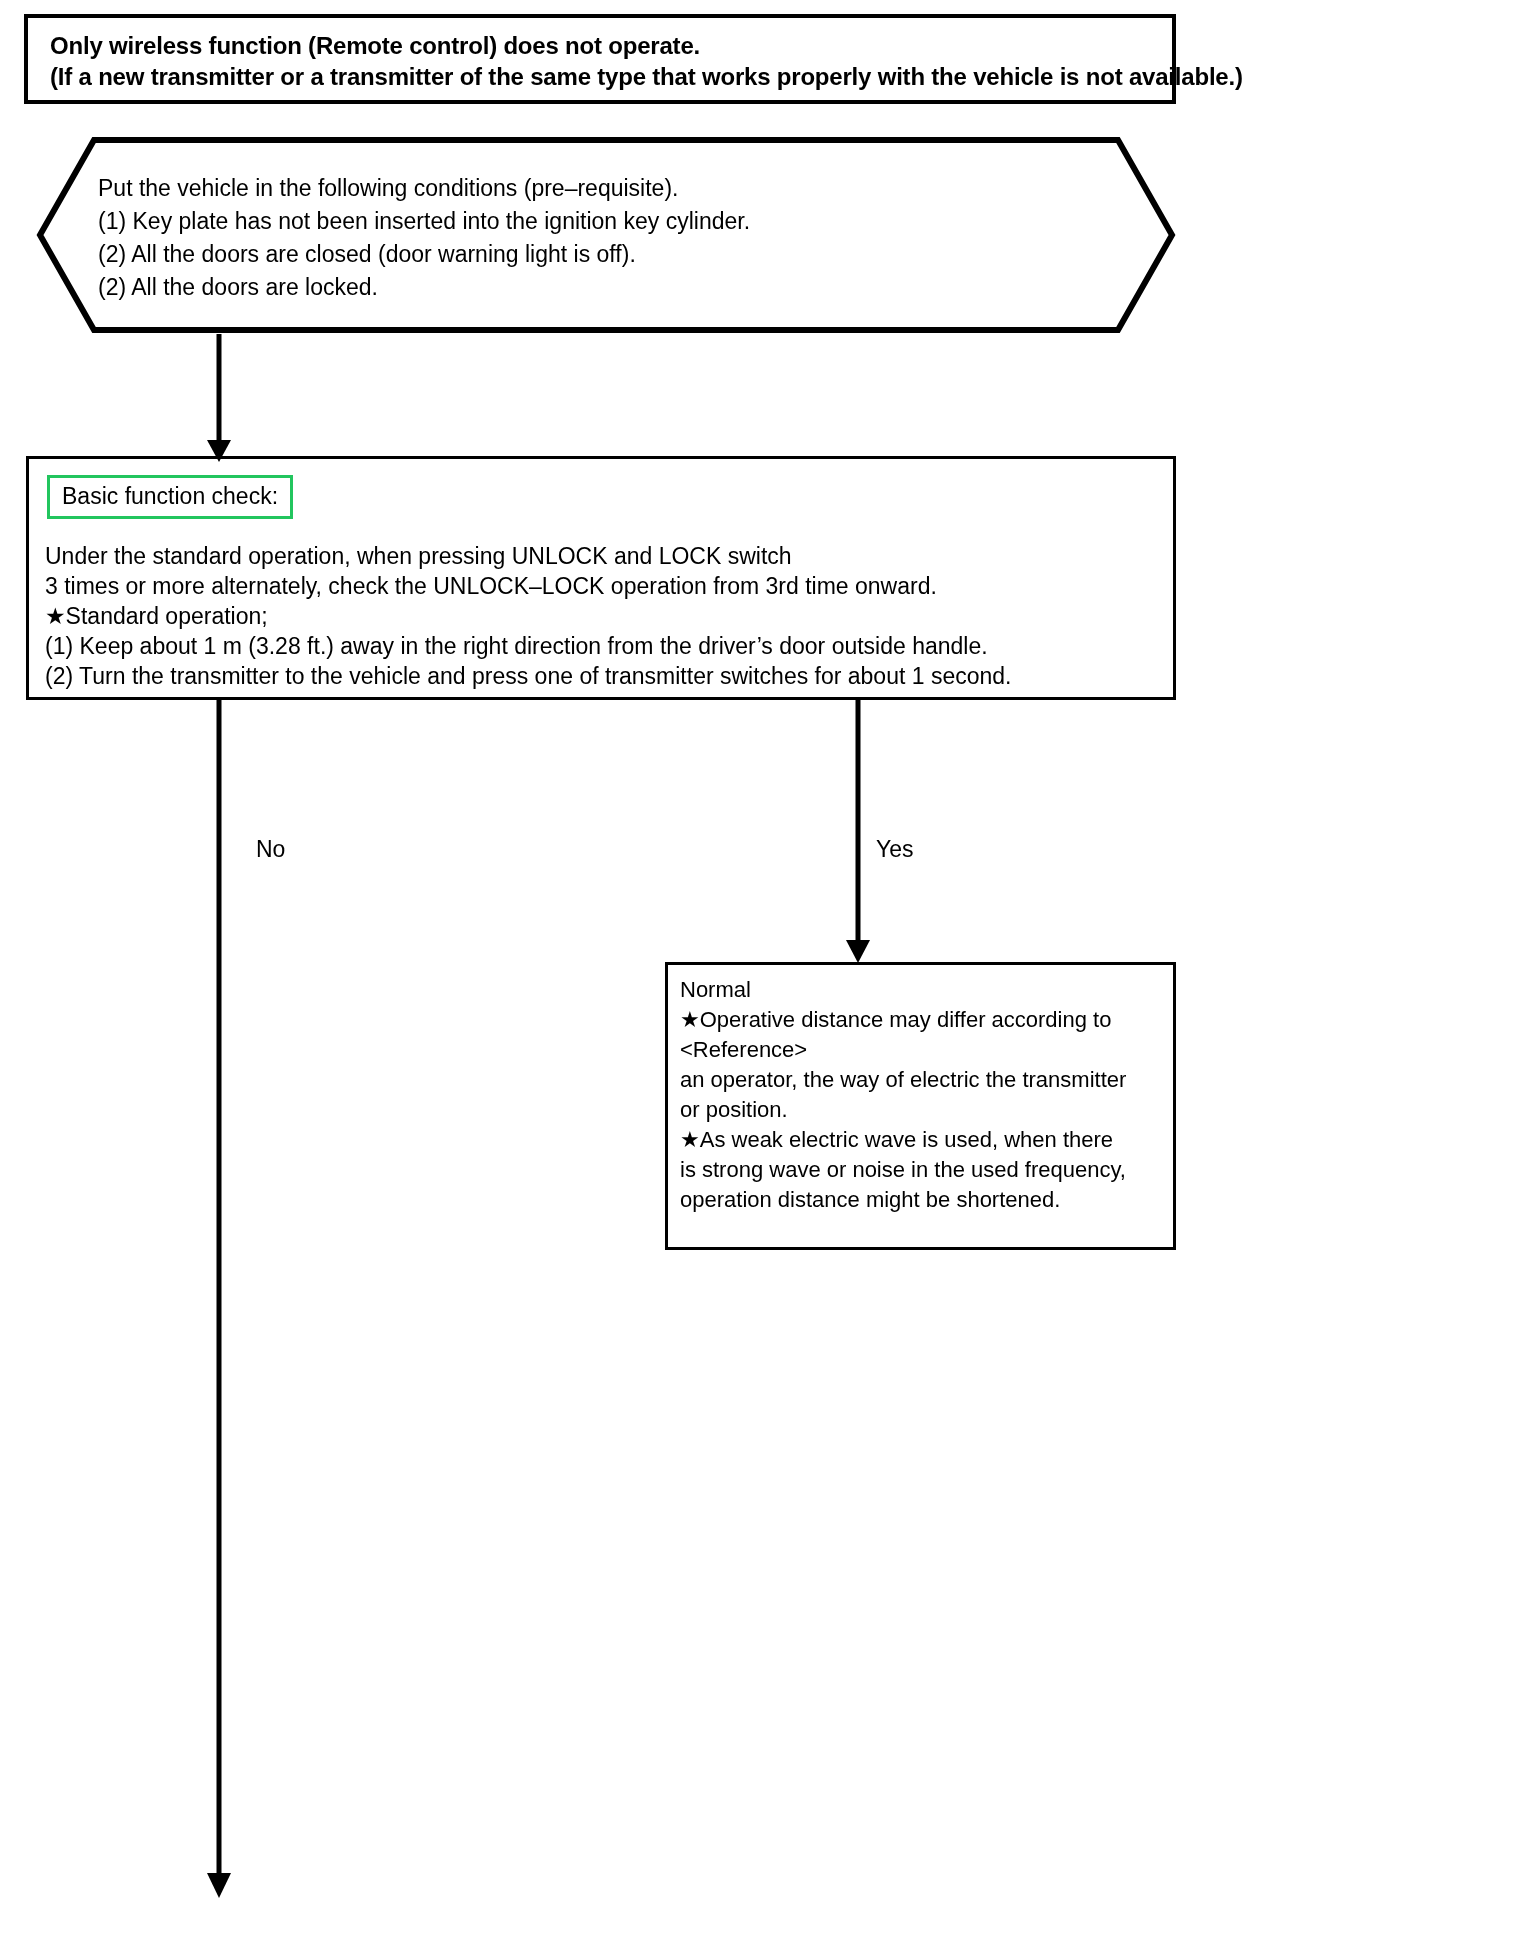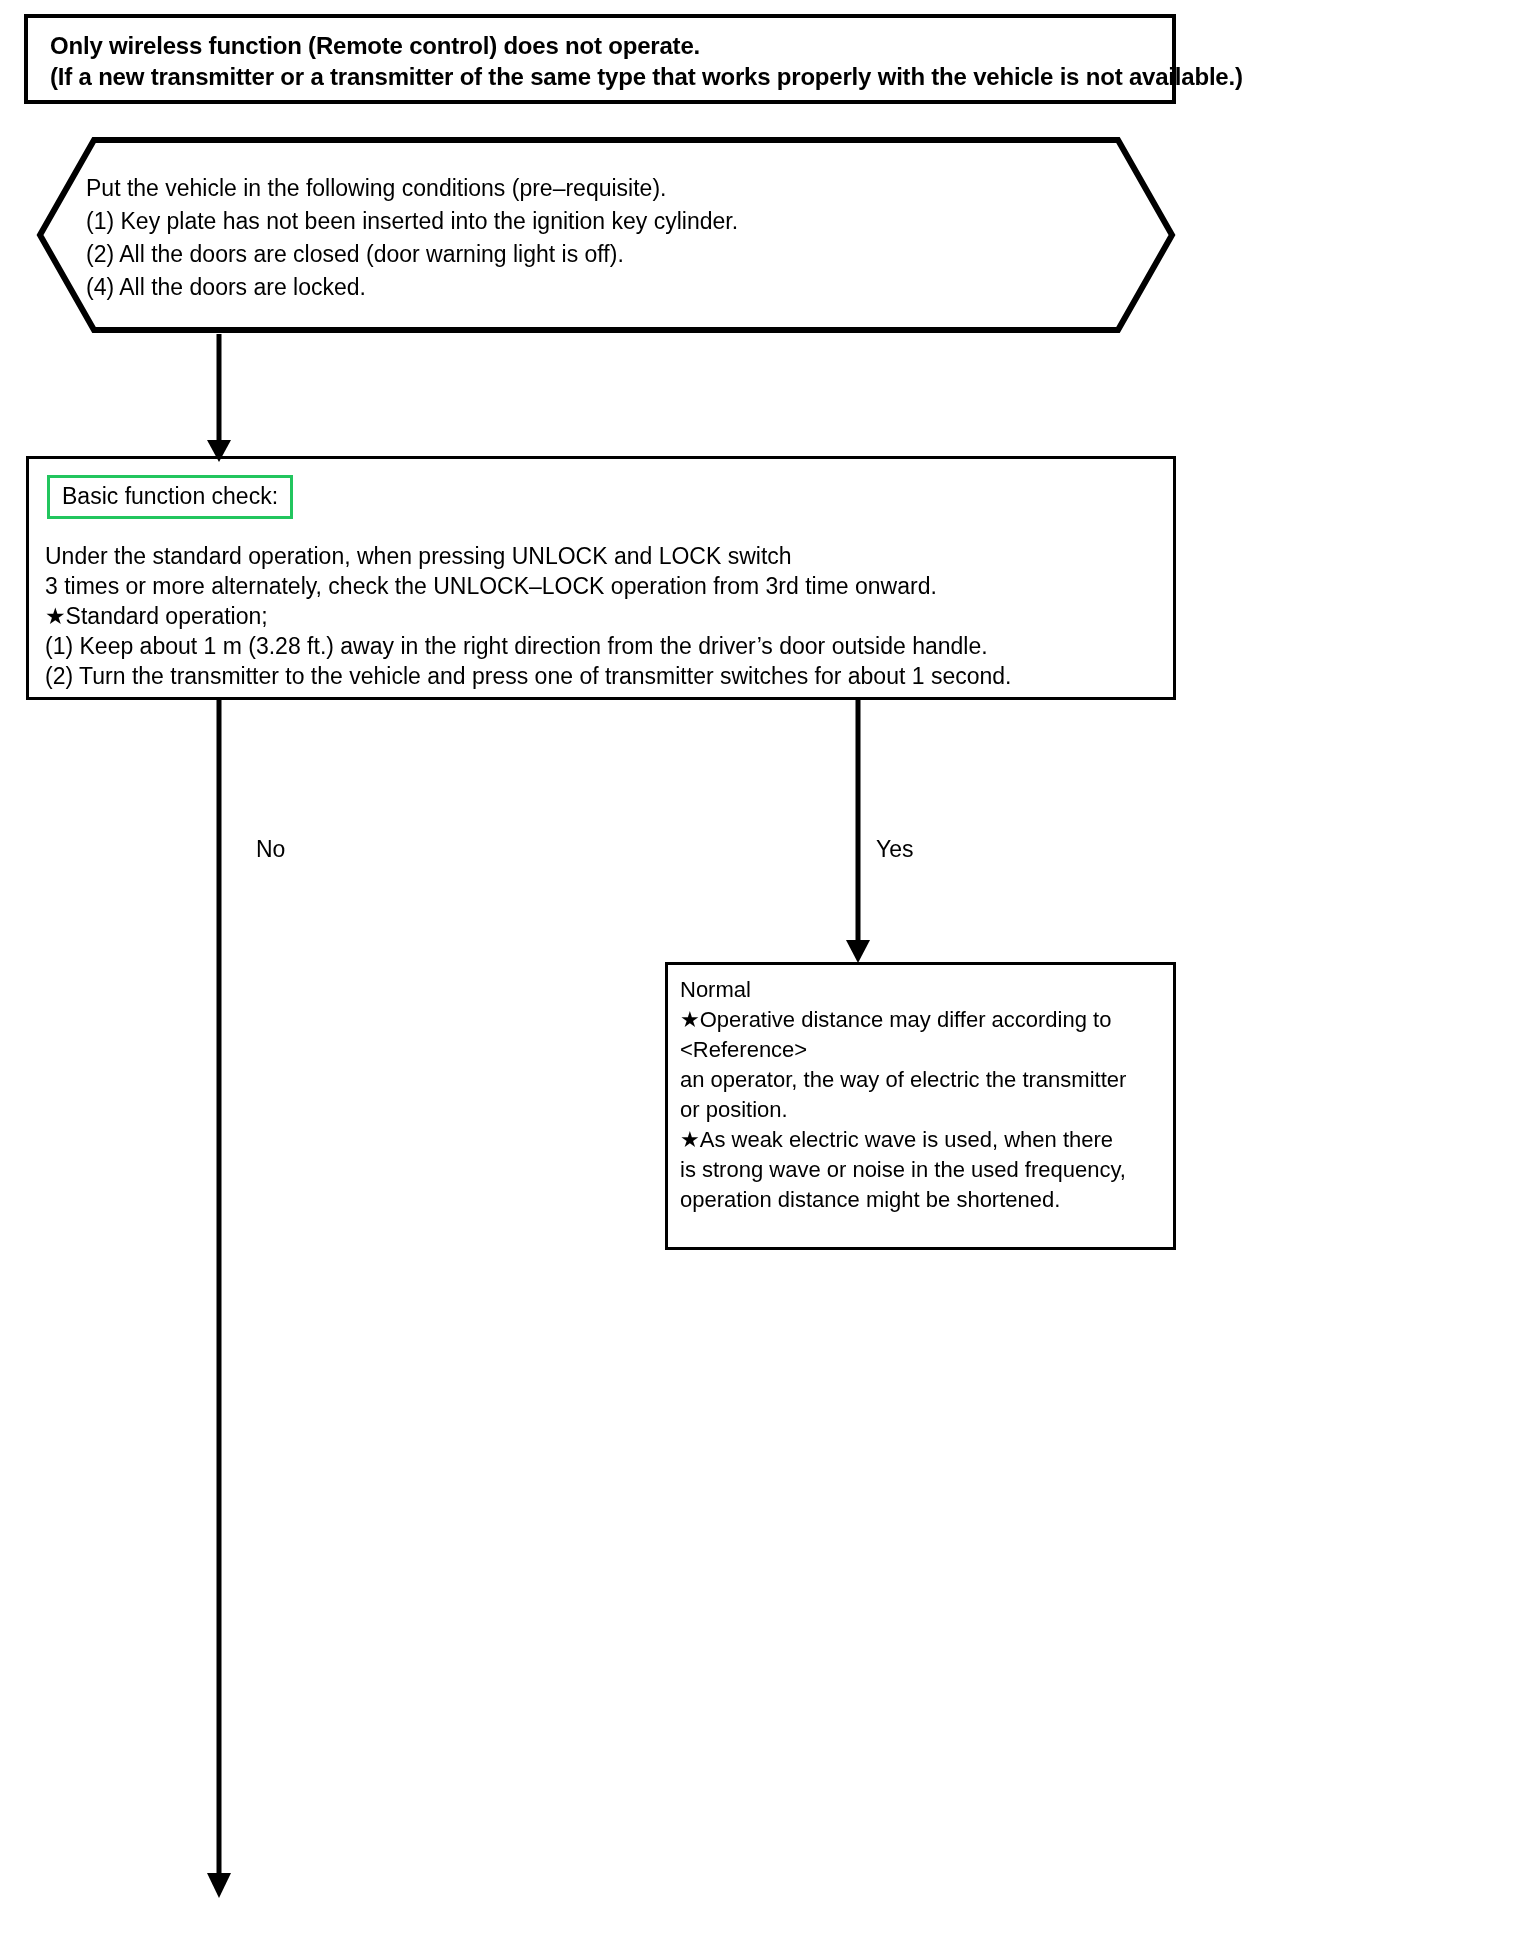--- a/index.html
+++ b/index.html
@@ -52,21 +52,21 @@
   .hex-wrap svg {
     position: absolute;
     left: 0;
     top: 0;
     width: 1140px;
     height: 198px;
     display: block;
   }
   .hex-text {
     position: absolute;
-    left: 50px;
+    left: 62px;
     top: 36px;
     width: 1020px;
   }
   .hex-text .line {
     font-size: 23px;
     line-height: 33px;
     white-space: nowrap;
   }
 
   
@@ -151,21 +151,21 @@
   </div>
 
   <div class="hex-wrap">
     <svg viewBox="0 0 1140 198" preserveAspectRatio="none">
       <polygon points="58,4 1082,4 1136,99 1082,194 58,194 4,99" fill="#ffffff" stroke="#000000" stroke-width="6" stroke-linejoin="miter"></polygon>
     </svg>
     <div class="hex-text">
       <div class="line">Put the vehicle in the following conditions (pre–requisite).</div>
       <div class="line">(1) Key plate has not been inserted into the ignition key cylinder.</div>
       <div class="line">(2) All the doors are closed (door warning light is off).</div>
-      <div class="line">(4) All the doors are locked.</div>
+      <div class="line">(2) All the doors are locked.</div>
     </div>
   </div>
 
   <div class="check-box">
     <div class="check-label">Basic function check:</div>
     <div class="check-body">
       <div class="line">Under the standard operation, when pressing UNLOCK and LOCK switch</div>
       <div class="line">3 times or more alternately, check the UNLOCK–LOCK operation from 3rd time onward.</div>
       <div class="line">★Standard operation;</div>
       <div class="line">(1) Keep about 1 m (3.28 ft.) away in the right direction from the driver’s door outside handle.</div>

